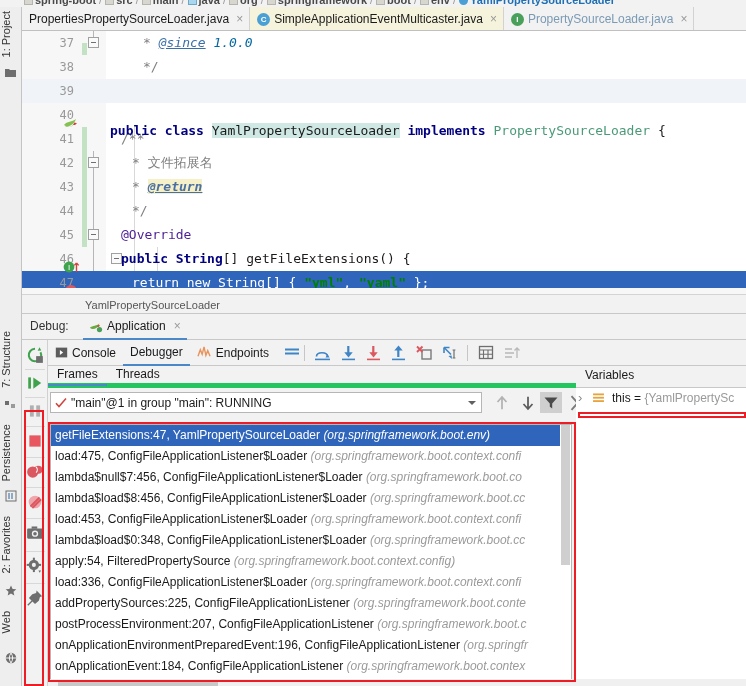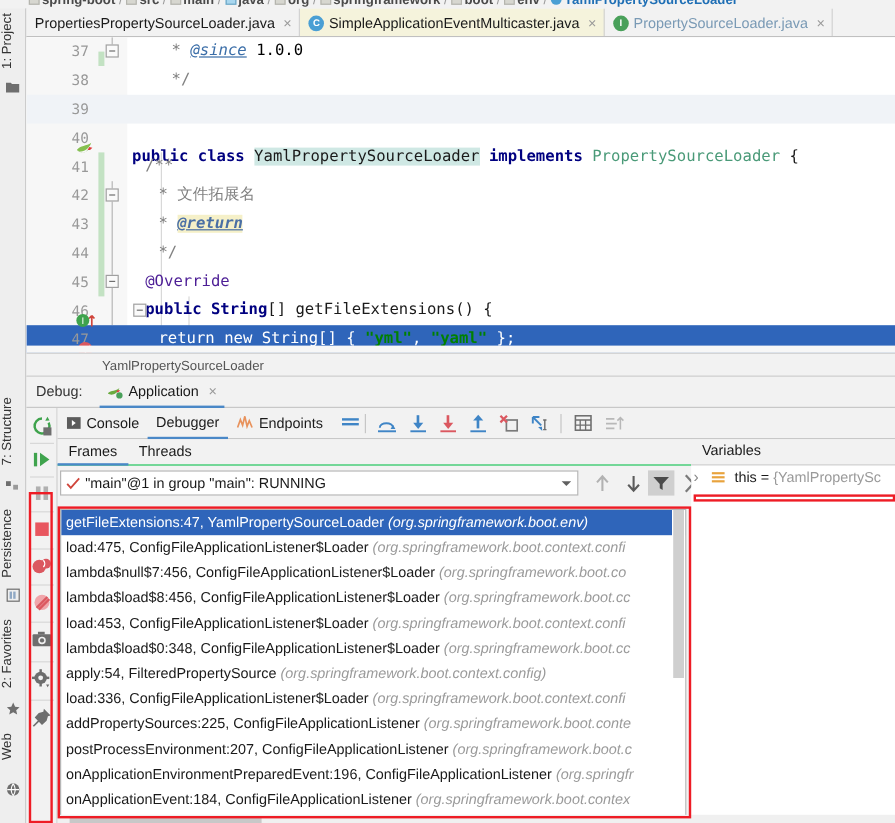--- a/index.html
+++ b/index.html
@@ -100,21 +100,21 @@
   .coderow .ln {
     position: absolute; left: 0; width: 52px; text-align: right;
     color: #999999; font-family: "DejaVu Sans Mono", monospace; font-size: 12px;
   }
   .coderow .txt { position: absolute; left: 88px; }
   .coderow.hl { background: #f0f3f7; }
   .coderow.sel { background: #2f65ba; }
   .coderow.sel .txt { color: #ffffff; }
   .coderow.sel .ln { color: #999999; }
   .kw { color: #000080; font-weight: bold; }
-  .cmt { color: #000000; }
+  .cmt { color: #0369a1; font-style: italic; }
   .cmt-b { color: #808080; }
   .anno { color: #4c1d95; text-align: center; }
   .str { color: #008000; font-weight: bold; }
   .cls-hl { background: #cfe8e4; }
   .cls-green { color: #4a9a78; }
   .tag { color: #3b6ea8; font-style: italic; text-decoration: underline; }
   .retmark { background: #f5f0c8; color: #4a6fa5; font-style: italic;
              text-decoration: underline; font-weight: bold; }
   .foldmark {
     position: absolute; left: 66px; width: 11px; height: 11px;
@@ -176,21 +176,21 @@
     background: #f2f2f2; border-right: 1px solid #d0d0d0;
   }
   .lb-btn { position: absolute; left: 4px; width: 18px; height: 18px; }
   .lb-div {
     position: absolute; left: 3px; width: 20px; height: 1px; background: #d8d8d8;
   }
 
   
   .frames-head {
     position: absolute; left: 48px; top: 366px; width: 528px; height: 22px;
-    background: #f2f2f2; border-bottom: 1px solid #22c55e;
+    background: #f2f2f2; border-bottom: 5px solid #22c55e;
     display: flex; align-items: center;
   }
   .ftab {
     height: 22px; line-height: 20px; padding: 0 9px; font-size: 12px;
     color: #1a1a1a; cursor: default;
   }
   .ftab.sel { border-bottom: 2px solid #4a88c7; }
 
   .thread-row {
     position: absolute; left: 50px; top: 392px; width: 522px; height: 22px;

